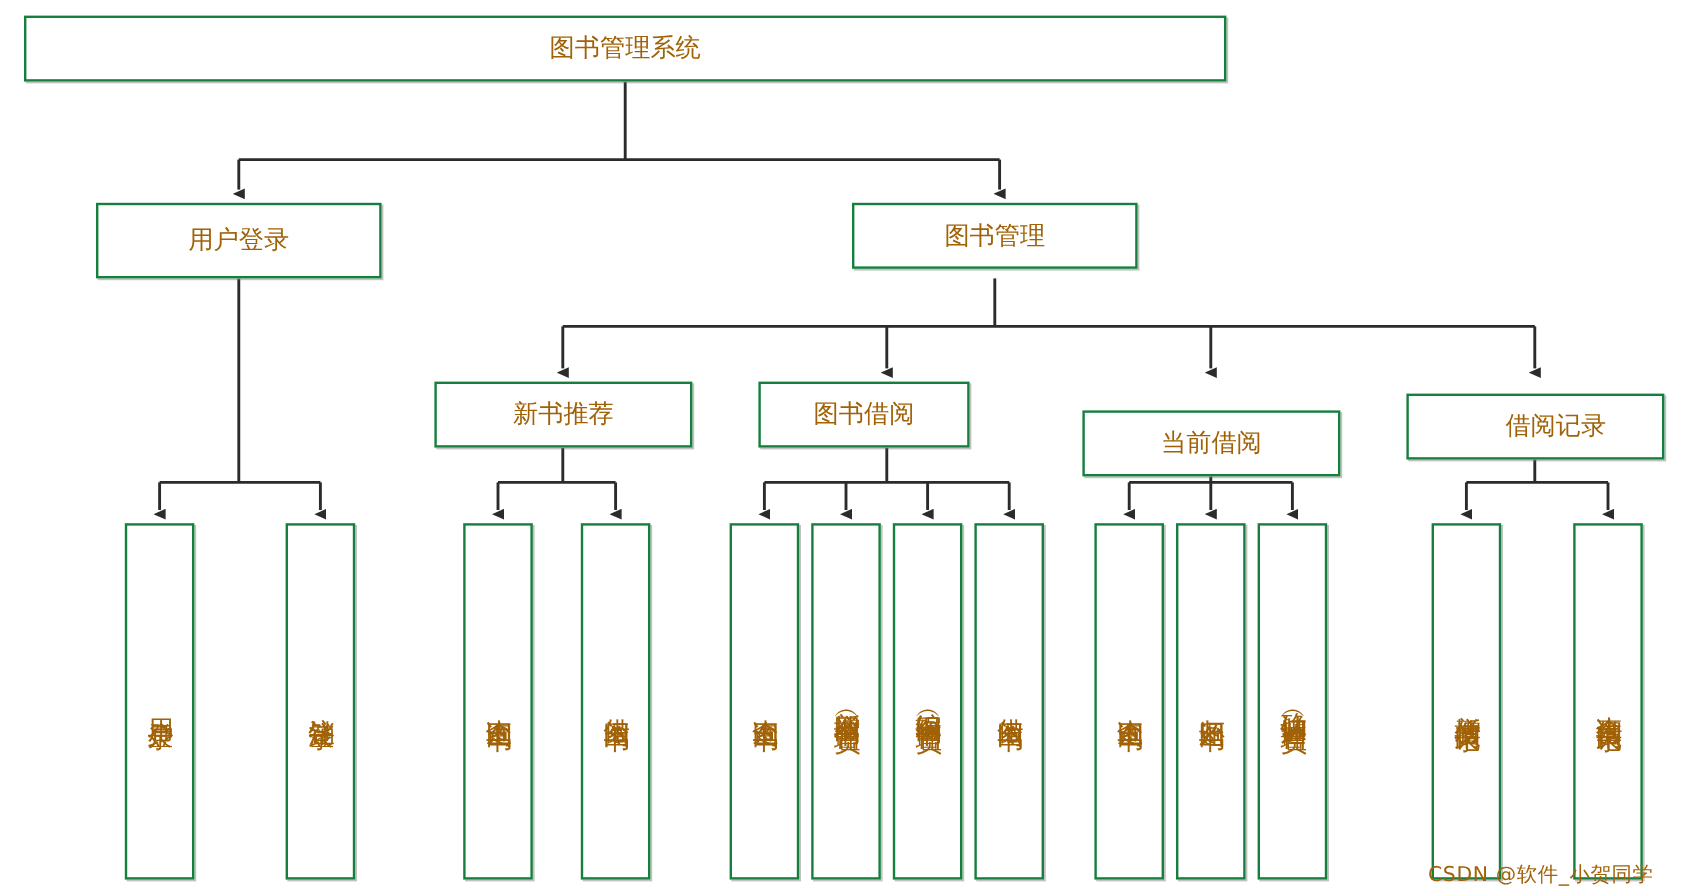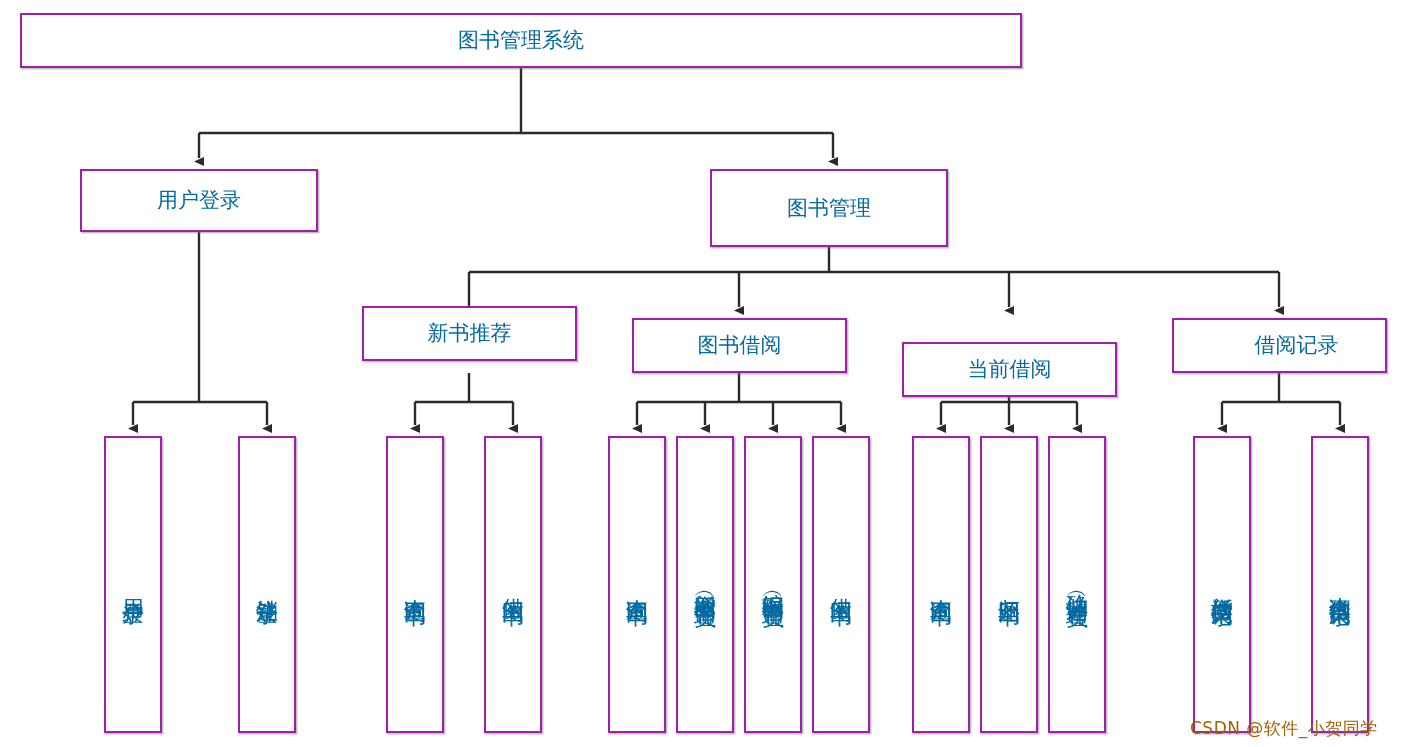--- a/index.html
+++ b/index.html
@@ -22,26 +22,26 @@
     position: absolute;
     left: 0;
     top: 0;
     width: 1405px;
     height: 747px;
     pointer-events: none;
   }
   .node {
     position: absolute;
     background: #ffffff;
-    border: 2px solid #a21caf;
+    border: 2px solid #15803d;
     box-shadow: 1.5px 1.5px 0 0 rgba(120,120,120,0.45);
     display: flex;
     align-items: center;
     justify-content: center;
-    color: #0369a1;
+    color: #a16207;
   }
   .node .label {
     line-height: 1.18;
     text-align: center;
     white-space: nowrap;
   }
   .node.h .label {
     font-size: 21px;
   }
   .node.root .label {
@@ -122,34 +122,34 @@
     </g>
   </svg>
 
   <div class="node root" style="left:20px; top:13px; width:1002px; height:55px;">
     <span class="label">图书管理系统</span>
   </div>
 
   <div class="node h" style="left:80px; top:169px; width:238px; height:63px;">
     <span class="label">用户登录</span>
   </div>
-  <div class="node h" style="left:710px; top:169px; width:238px; height:78px;">
+  <div class="node h" style="left:710px; top:169px; width:238px; height:55px;">
     <span class="label">图书管理</span>
   </div>
 
-  <div class="node h" style="left:362px; top:306px; width:215px; height:55px;">
+  <div class="node h" style="left:362px; top:318px; width:215px; height:55px;">
     <span class="label">新书推荐</span>
   </div>
-  <div class="node h" style="left:632px; top:318px; width:215px; height:55px;">
+  <div class="node h" style="left:632px; top:318px; width:176px; height:55px;">
     <span class="label">图书借阅</span>
   </div>
   <div class="node h" style="left:902px; top:318px; width:215px; height:55px;margin-top:24px;">
     <span class="label">当前借阅</span>
   </div>
-  <div class="node h" style="left:1172px; top:318px; width:215px; height:55px;padding-left:34px;">
+  <div class="node h" style="left:1172px; top:328px; width:215px; height:55px;padding-left:34px;">
     <span class="label">借阅记录</span>
   </div>
 
   <div class="node v" style="left:104px; top:436px; width:58px; height:297px;">
     <span class="label">用户登录</span>
   </div>
   <div class="node v" style="left:238px; top:436px; width:58px; height:297px;">
     <span class="label">注销登录</span>
   </div>
 

